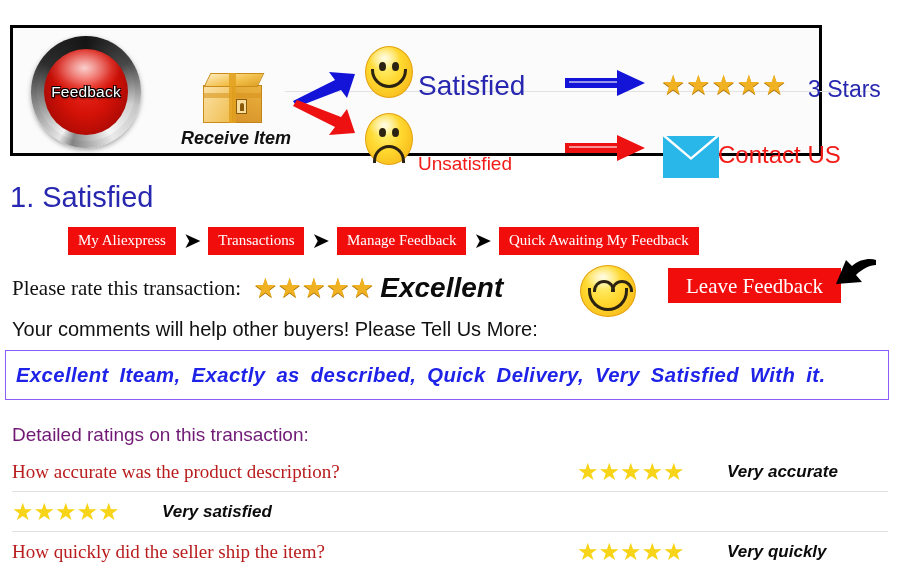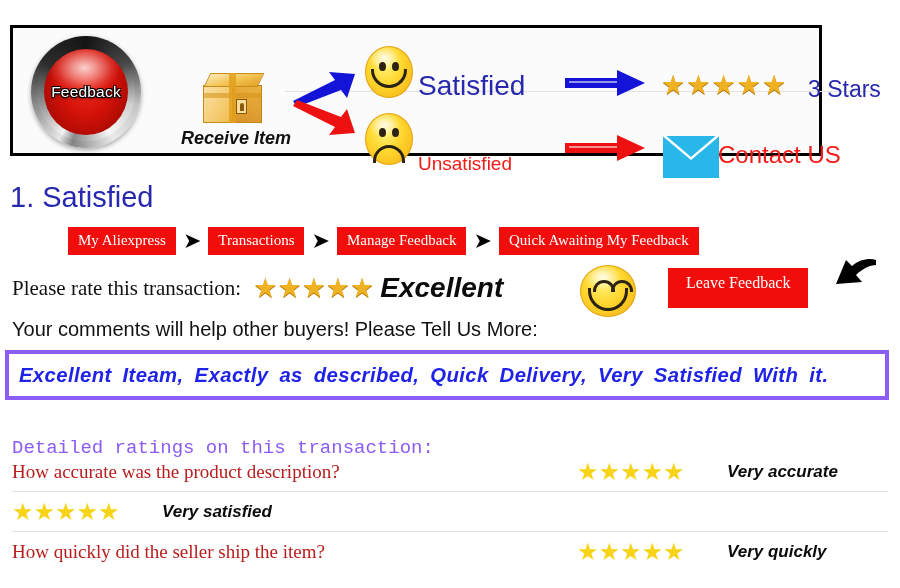--- a/index.html
+++ b/index.html
@@ -226,58 +226,58 @@
   }
   .smiley-excellent{
     position:absolute;left:580px;top:265px;
     width:56px;height:52px;
   }
 
   .leave-fb{
     position:absolute;left:668px;top:268px;
     background:#f20d0d;color:#ffffff;
     font-family:"Liberation Serif", serif;
-    font-size:16px;
-    padding:6px 18px 16px 18px;
+    font-size:21px;
+    padding:6px 18px 4px 18px;
     white-space:nowrap;
   }
   .curvy-arrow{position:absolute;left:830px;top:258px;width:48px;height:42px;}
 
   .comments-line{
     position:absolute;left:12px;top:318px;
     font-family:"Liberation Sans", sans-serif;
     font-size:20px;color:#111;white-space:nowrap;
   }
 
   
   .comment-box{
     position:absolute;left:5px;top:350px;
     width:884px;height:50px;
-    border:4px solid #8b5cf6;
+    border:1px solid #8b5cf6;
     background:#ffffff;
     box-sizing:border-box;
     display:flex;align-items:center;
     overflow:hidden;
   }
   .comment-text{
     font-family:"Liberation Sans", sans-serif;
     font-weight:bold;font-style:italic;
     font-size:20.5px;color:#1f23e8;
     white-space:nowrap;
     padding-left:10px;
     letter-spacing:.4px;
     word-spacing:5px;
     transform:scaleX(.99);
     transform-origin:left center;
   }
 
   
   .detail-title{
-    position:absolute;left:12px;top:437px;
-    font-size:19px;color:#8b5cf6;font-family:Liberation Mono, monospace;
+    position:absolute;left:12px;top:424px;
+    font-size:19px;color:#701a75;font-family:Liberation Sans, sans-serif;
     white-space:nowrap;
   }
   .detail-table{
     position:absolute;left:12px;top:452px;width:876px;
   }
   .detail-row{
     display:flex;align-items:center;
     height:39px;
     border-bottom:1px solid #e0e0e0;
   }

